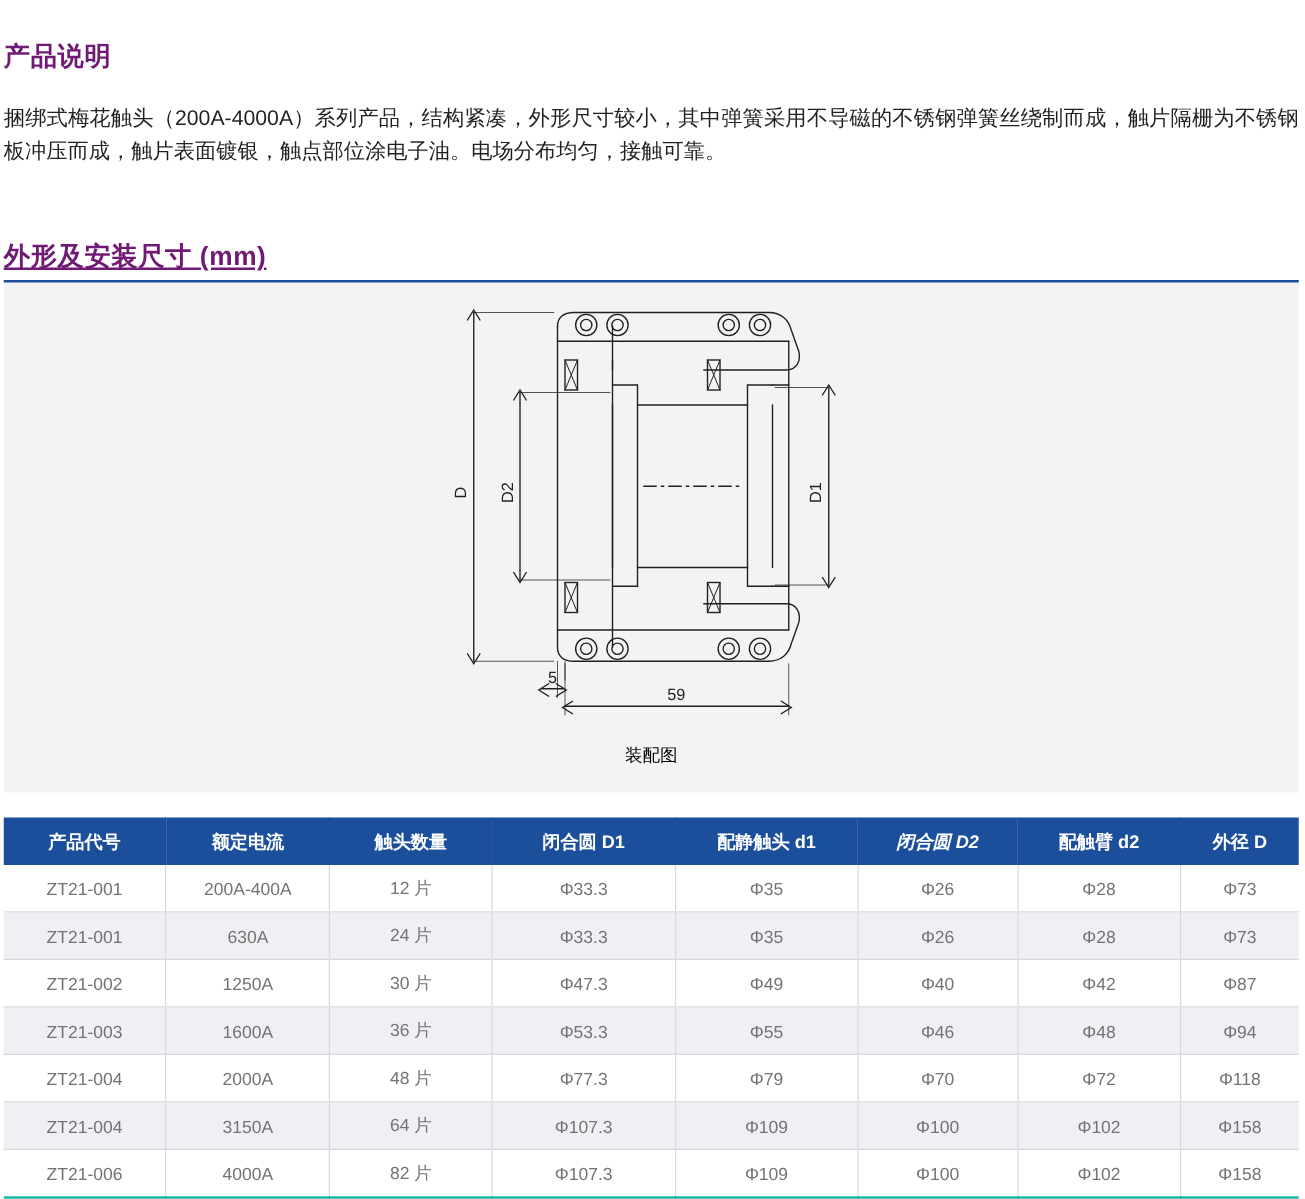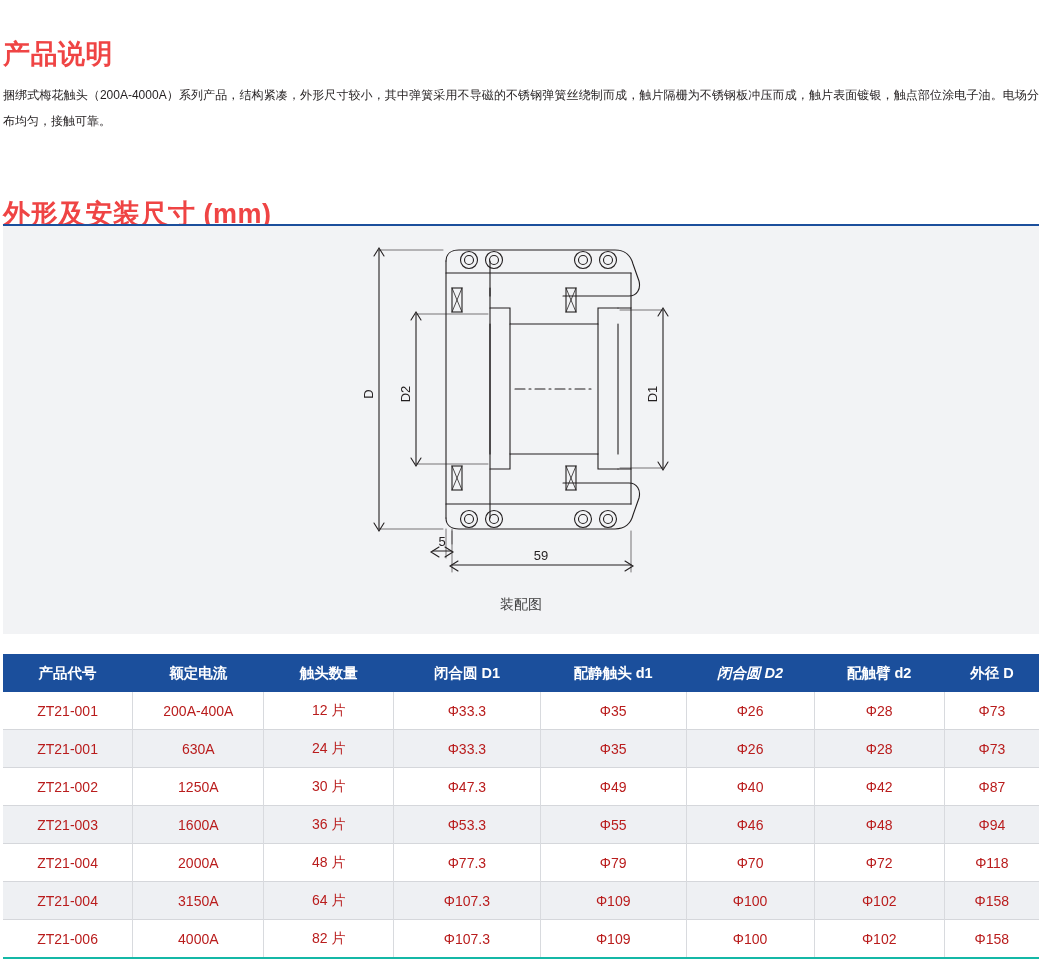--- a/index.html
+++ b/index.html
@@ -16,22 +16,22 @@
     overflow: hidden;
   }
   .page {
     position: relative;
     width: 1044px;
     height: 959px;
   }
 
   
   .sec-title {
-    color: #ef4444;
-    font-size: 27px;
+    color: #701a75;
+    font-size: 21px;
     font-weight: bold;
     letter-spacing: 0.5px;
   }
   #desc-title {
     position: absolute;
     left: 3px;
     top: 14px;
   }
   #dim-title {
     position: absolute;
@@ -39,21 +39,21 @@
     top: 174px;
     text-decoration: underline;
   }
 
   
   #desc-body {
     position: absolute;
     left: 3px;
     top: 62px;
     width: 1036px;
-    font-size: 12px;
+    font-size: 17px;
     line-height: 26px;
     color: #231f20;
     text-align: justify;
     margin-top: 20px;
   }
 
   
   #drawing-panel {
     position: absolute;
     left: 3px;
@@ -69,21 +69,21 @@
     left: 0;
     top: 0;
   }
   #drawing-caption {
     position: absolute;
     left: 0;
     top: 370px;
     width: 1036px;
     text-align: center;
     font-size: 14px;
-    color: #404040;
+    color: #000000;
   }
 
   
   #spec-table {
     position: absolute;
     left: 3px;
     top: 654px;
     width: 1036px;
     border-collapse: collapse;
     font-size: 14px;
@@ -93,21 +93,21 @@
     color: #ffffff;
     font-weight: bold;
     font-size: 14.5px;
     height: 36px;
     text-align: center;
     border-right: 1px solid #1b4f9c;
   }
   #spec-table td {
     height: 35px;
     text-align: center;
-    color: #b91c1c;
+    color: #737373;
     font-size: 14px;
     border-right: 1px solid #d8dade;
   }
   #spec-table td:last-child,
   #spec-table th:last-child {
     border-right: none;
   }
   #spec-table tbody tr {
     border-bottom: 1px solid #d5d7db;
   }

